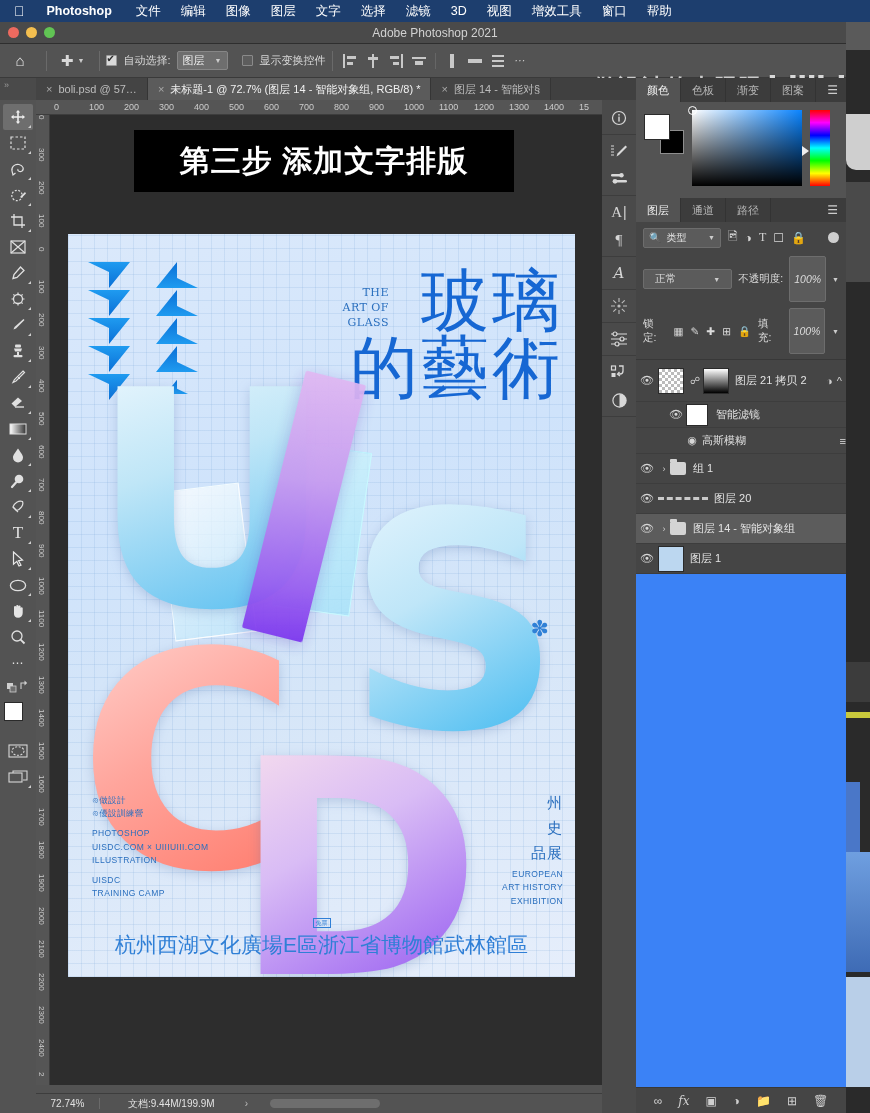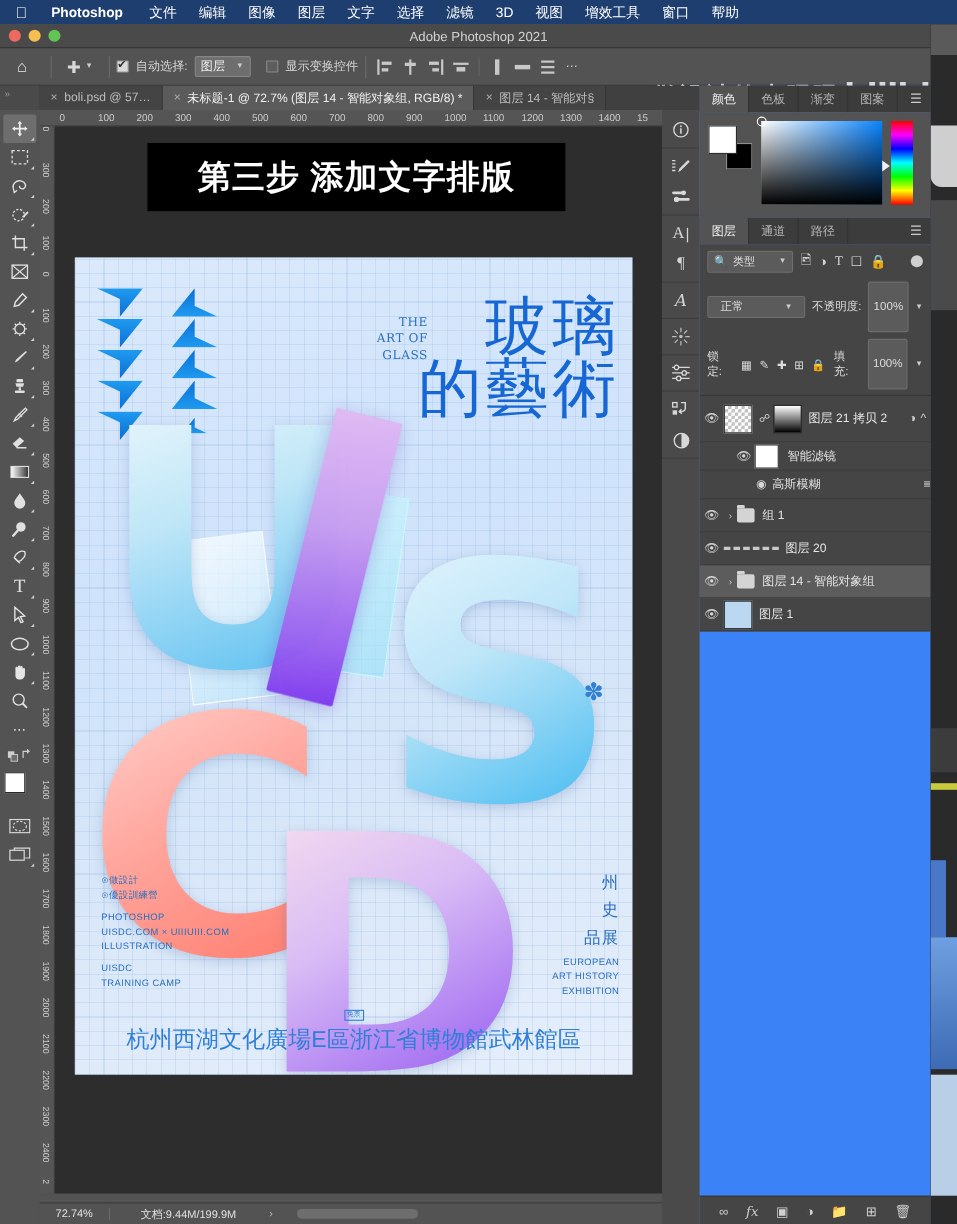--- a/index.html
+++ b/index.html
@@ -122,21 +122,21 @@
   }
   .pst-arrows { position:absolute; left:20px; top:28px; display:flex; gap:26px; }
   .arrcol { display:flex; flex-direction:column; gap:2px; }
   .arr-d { width:42px; height:26px; background:linear-gradient(180deg,#1f9bf0,#0a6fd6);
            clip-path: polygon(0 0, 100% 0, 50% 100%, 50% 38%); }
   .arr-u { width:42px; height:26px; background:linear-gradient(0deg,#1f9bf0,#0a6fd6);
            clip-path: polygon(50% 0, 50% 62%, 100% 100%, 0 100%); }
   .arr-u.small { transform:scale(.55); }
 
   .cn-title {
-    position:absolute; right:12px; top:34px; color:#1667d3; font-size:58px;
+    position:absolute; right:12px; top:34px; color:#1667d3; font-size:68px;
     font-family:"DejaVu Serif", serif; line-height:.98; letter-spacing:3px; text-align:right;
   }
   .cn-title .l2 { padding-right:0px; }
   .eng-art {
     position:absolute; right:186px; top:52px; color:#2a6fbe; font-size:11px;
     font-family:"DejaVu Serif", serif; text-align:right; line-height:1.35; letter-spacing:.5px;
   }
 
   .letters { position:absolute; inset:0; }
   .glyph { position:absolute; font-family:"DejaVu Sans", sans-serif; font-weight:bold;
@@ -221,21 +221,21 @@
 
   .layerbody { background:#454545; }
   .lfilter { display:flex; align-items:center; gap:7px; padding:5px 7px; }
   .lfilter .kind { display:flex; align-items:center; gap:5px; background:#5b5b5b; border:1px solid #6d6d6d;
                    border-radius:2px; padding:2px 5px; font-size:10px; color:#e0e0e0; width:78px; }
   .lfilter .fic { color:#d5d5d5; font-size:12px; }
   .lfilter .dot { margin-left:auto; width:11px;height:11px;border-radius:50%;background:#cfcfcf;}
   .lrow2 { display:flex; align-items:center; gap:6px; padding:3px 7px; font-size:10.5px; color:#dcdcdc; }
   .blendsel { flex:1; background:#5b5b5b; border:1px solid #6d6d6d; border-radius:2px;
               padding:2px 11px; display:flex; justify-content:space-between; align-items:center; }
-  .numbox { background:#5b5b5b; border:1px solid #6d6d6d; border-radius:2px; padding:16px 4px; min-width:36px; text-align:center;}
+  .numbox { background:#5b5b5b; border:1px solid #6d6d6d; border-radius:2px; padding:16px 4px; min-width:36px; text-align:center;font-style:italic;}
   .lockrow { display:flex; align-items:center; gap:7px; padding:3px 7px 5px 7px; font-size:10.5px; color:#dcdcdc; }
 
   .layerlist { border-top:1px solid #383838; }
   .lyr { display:flex; align-items:center; height:30px; border-bottom:1px solid #3d3d3d;
          font-size:11px; color:#e4e4e4; position:relative; }
   .lyr.tall { height:42px; }
   .lyr.sel { background:#5c5c5c; }
   .eye { width:22px; text-align:center; color:#d7d7d7; font-size:11px; flex:none; }
   .thumb { width:26px; height:26px; background:#fff; border:1px solid #2a2a2a; flex:none; margin-right:6px;}
   .thumb.checker { background-image:

